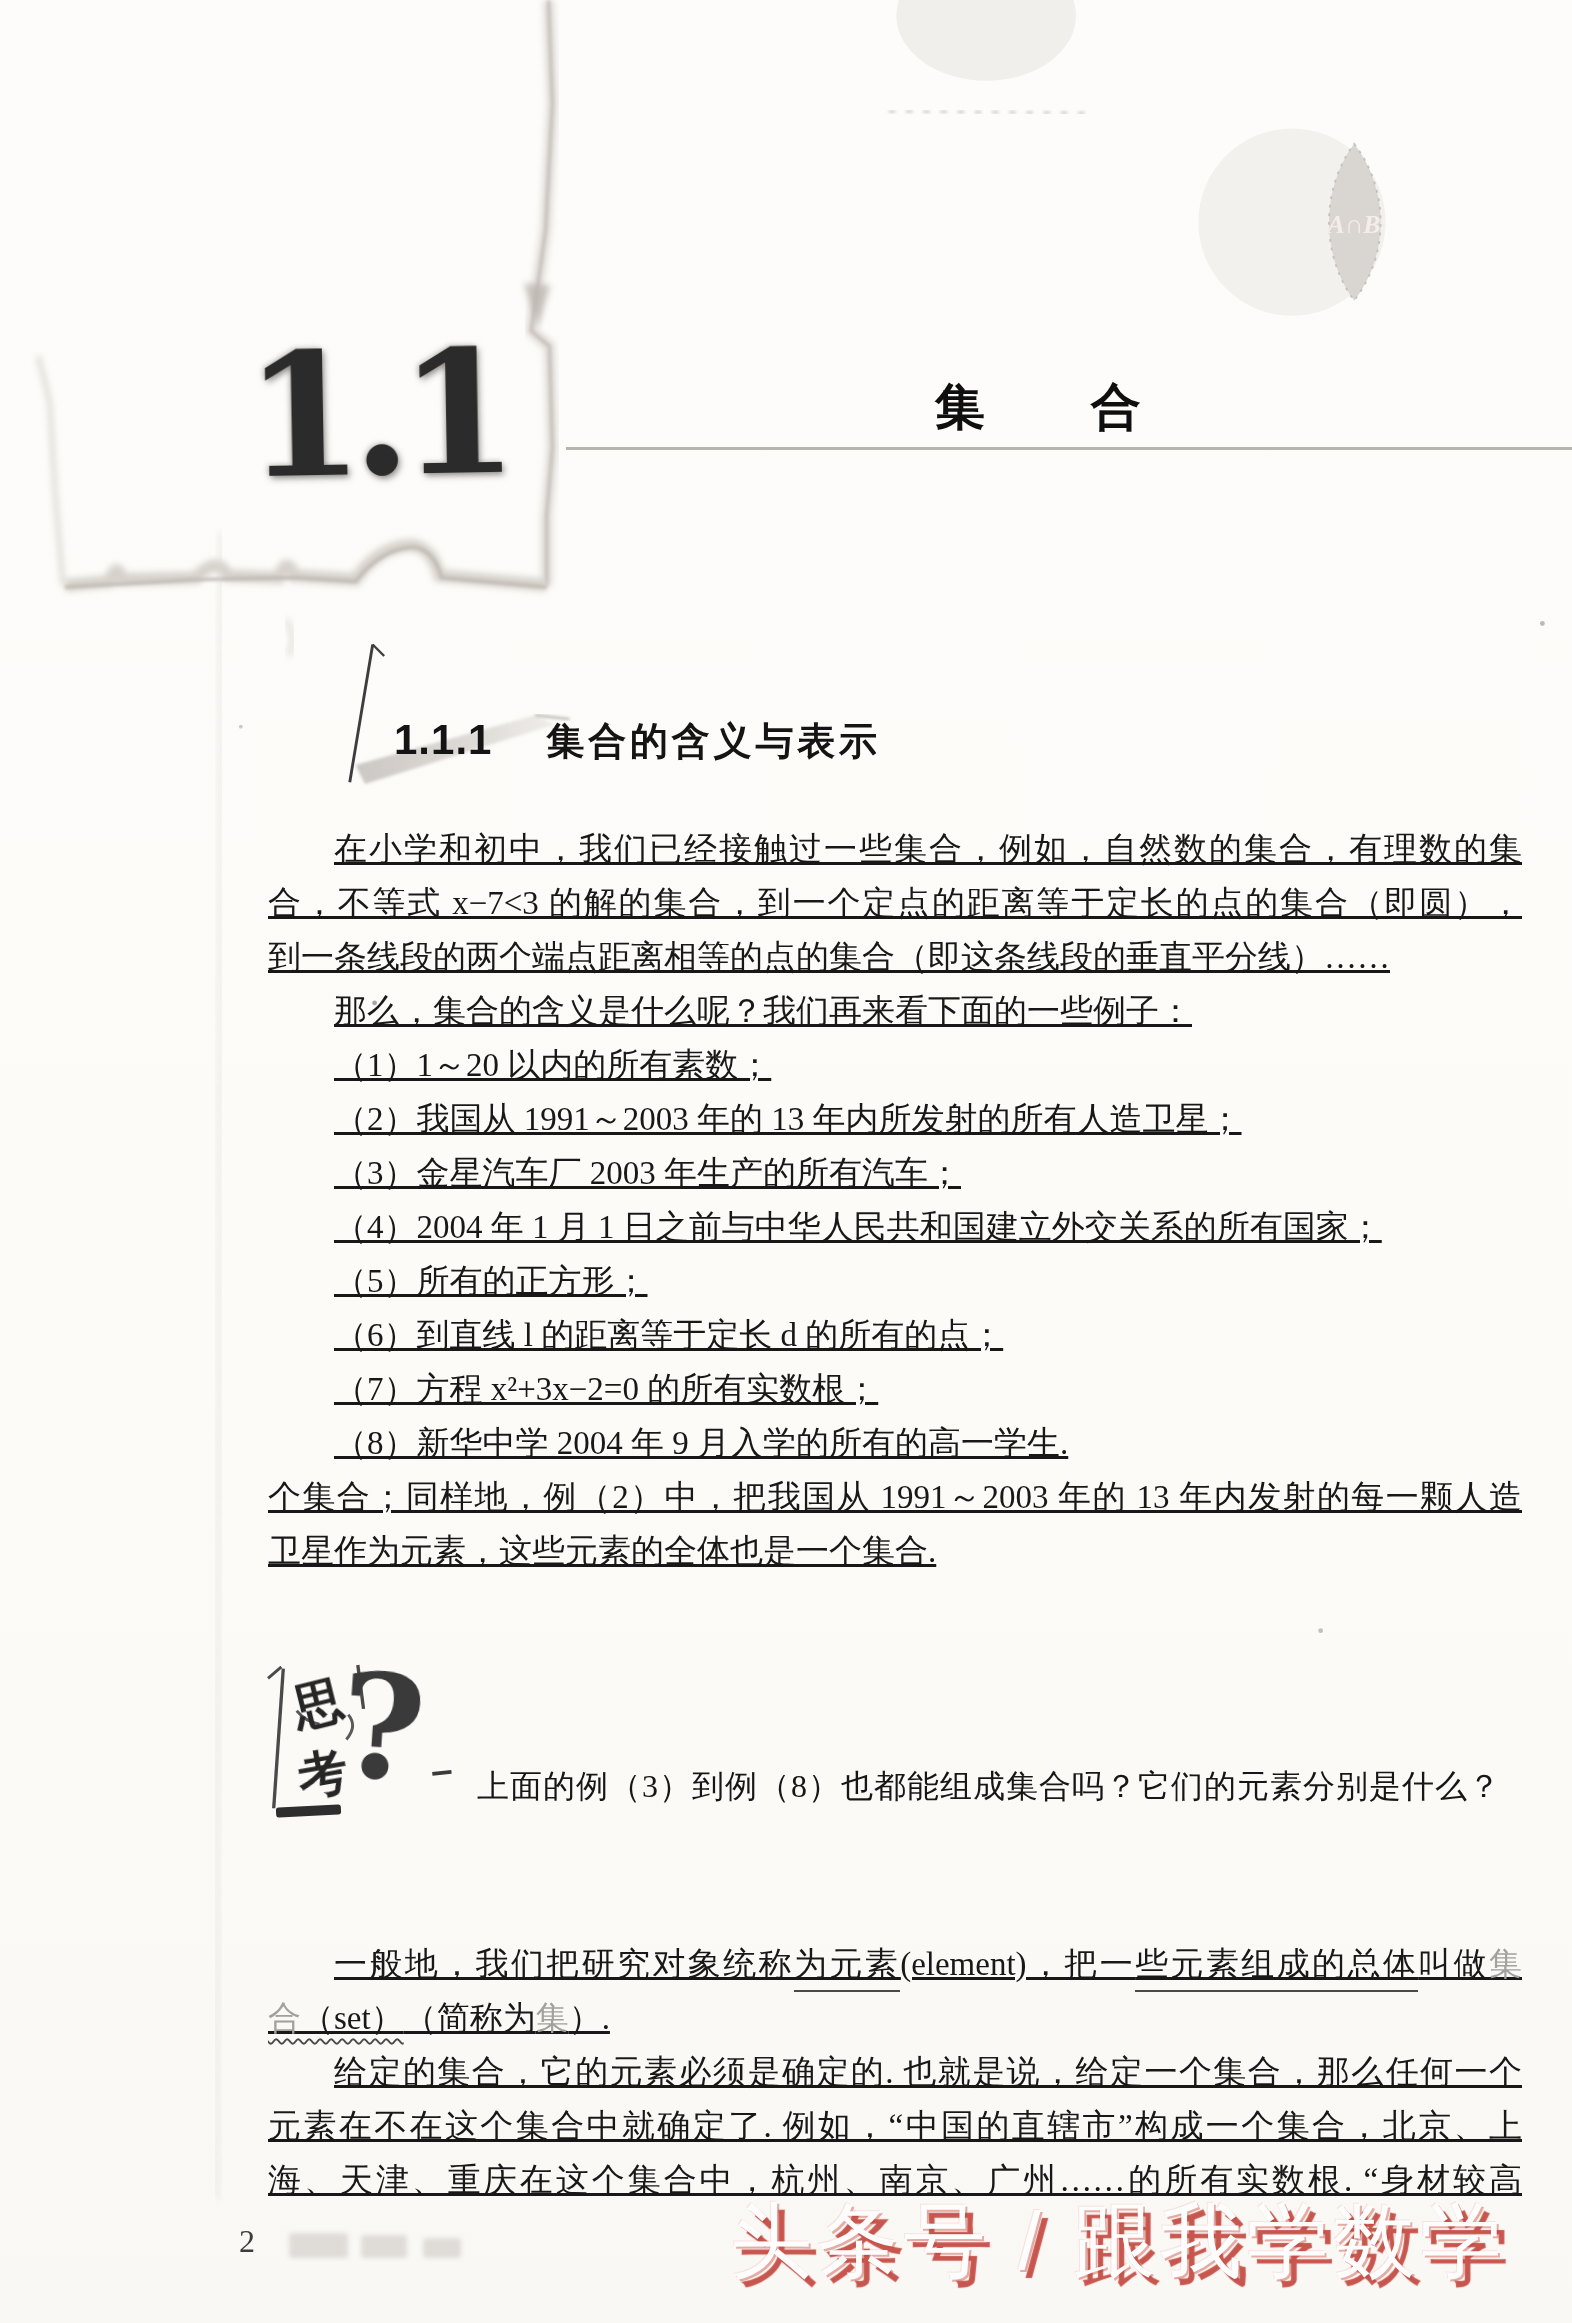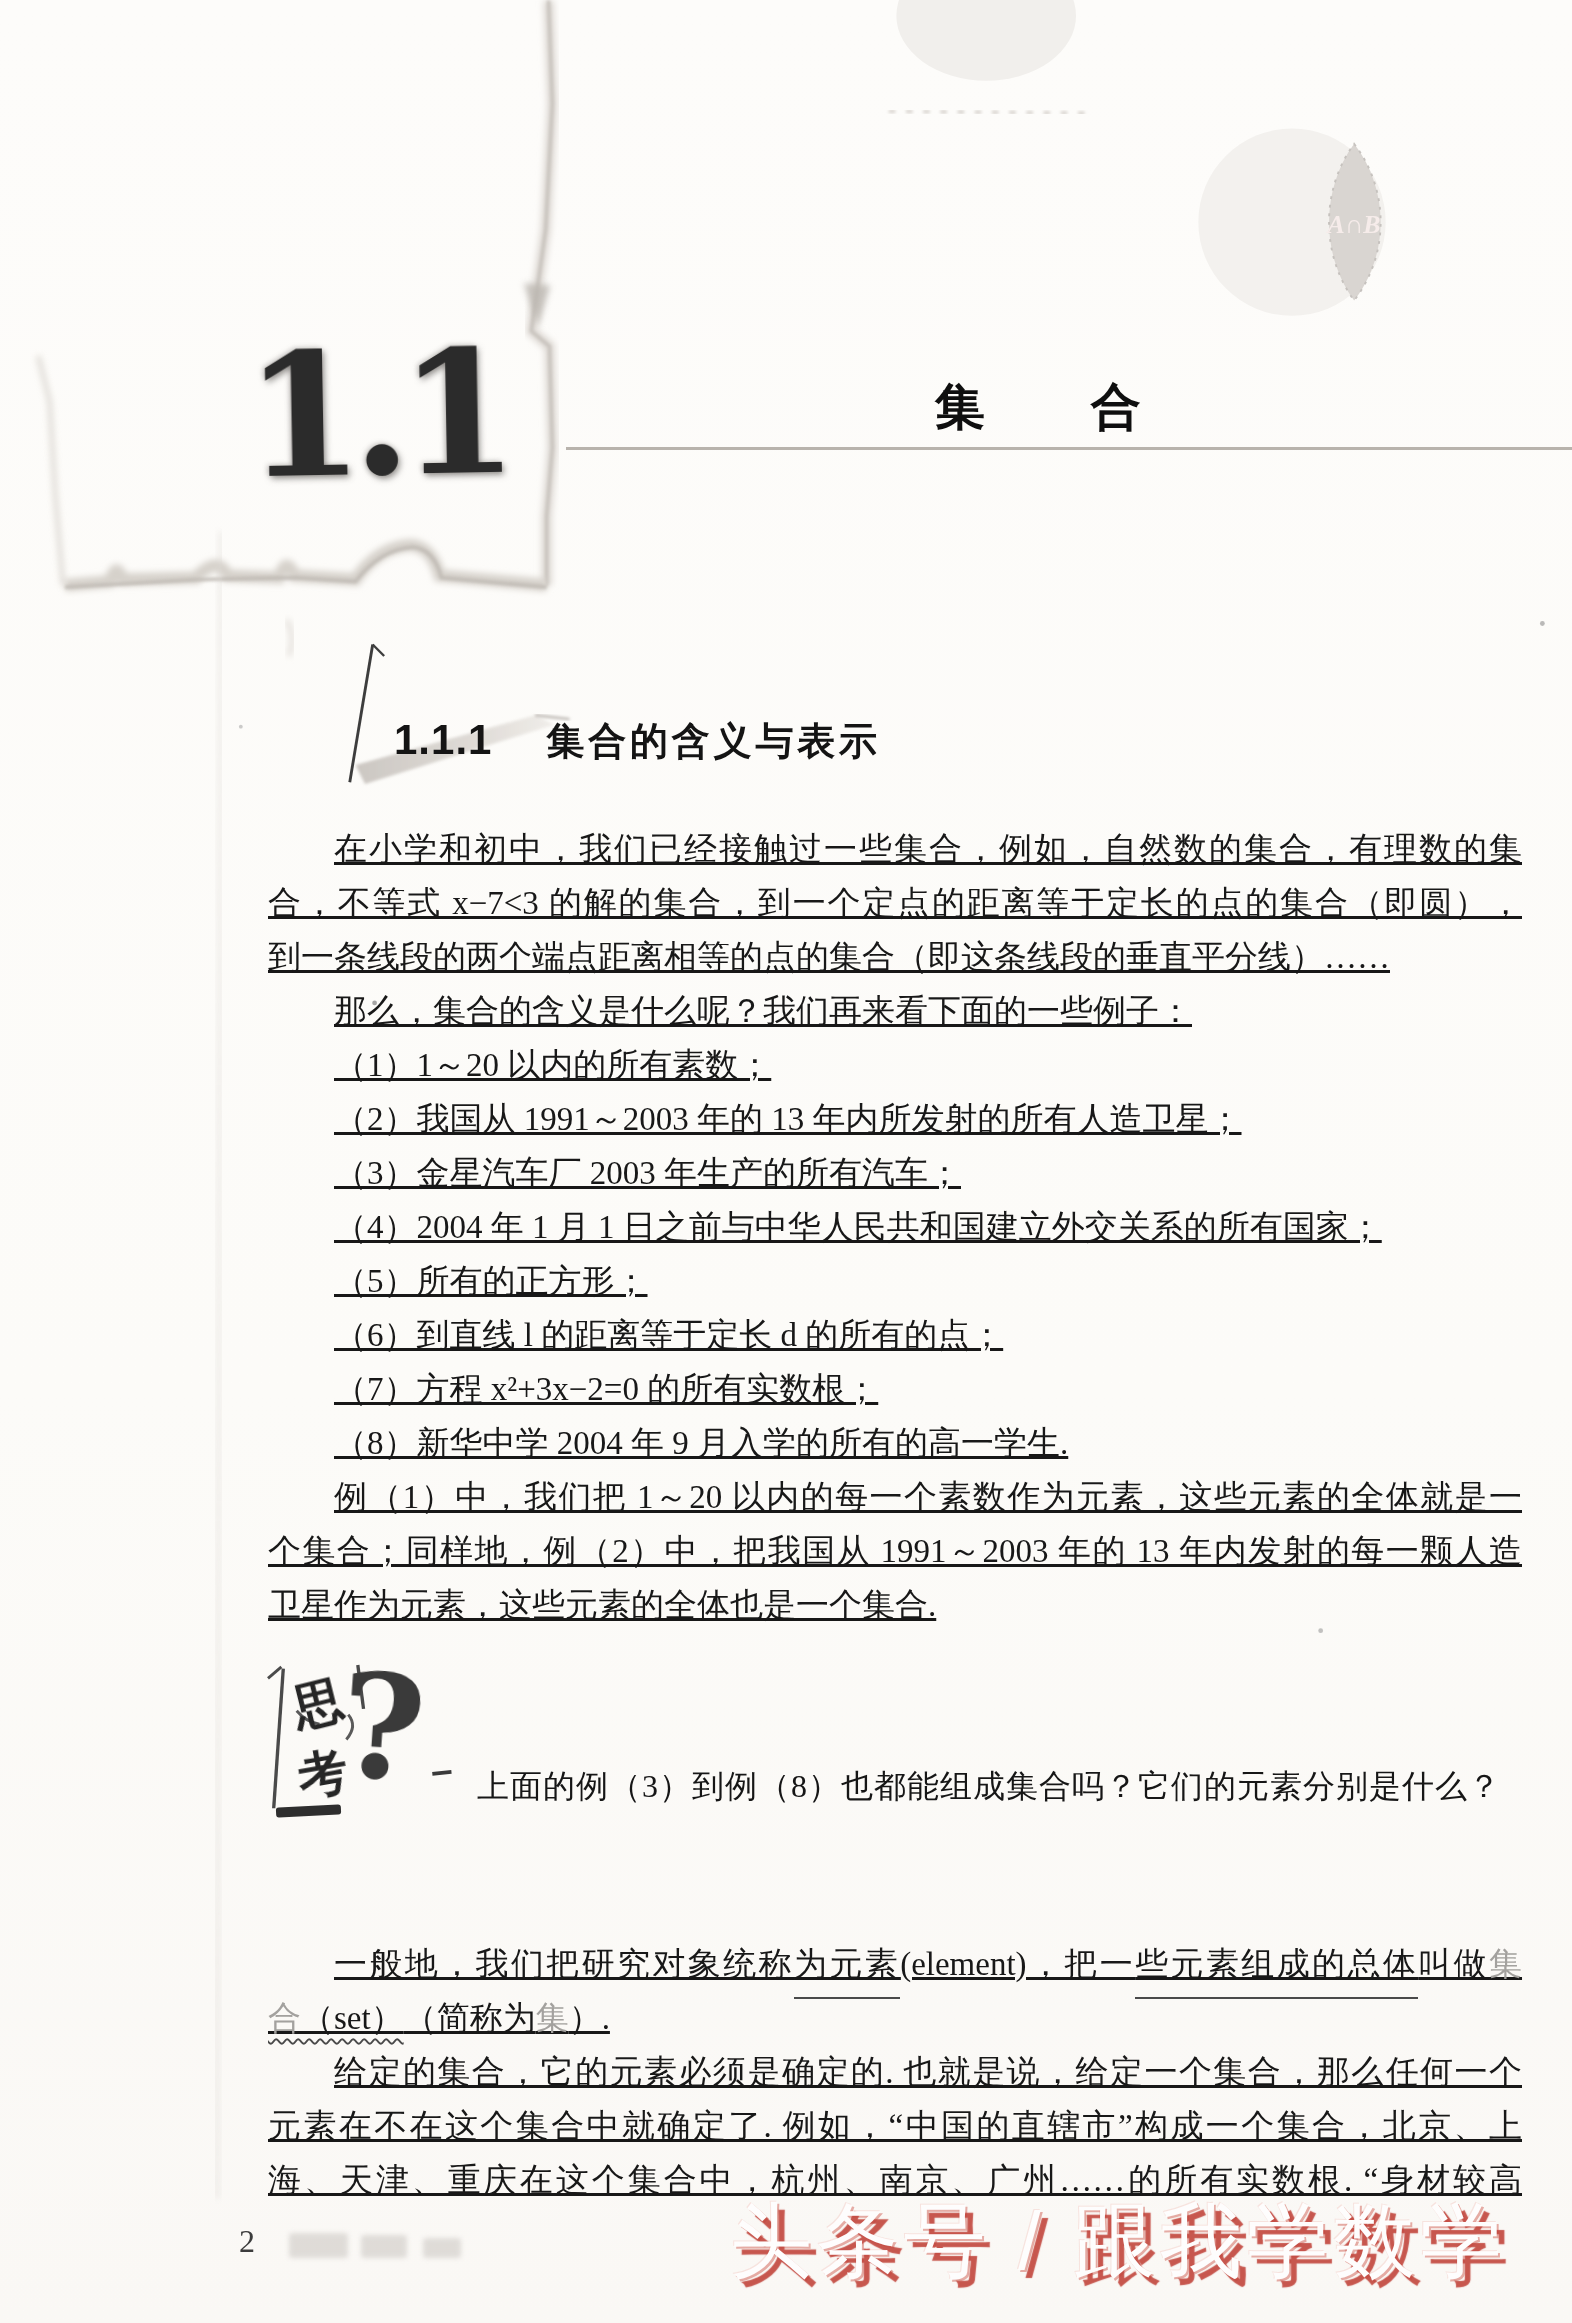--- a/index.html
+++ b/index.html
@@ -27,21 +27,21 @@
   .section-num{font-family:"Liberation Sans",sans-serif;font-weight:bold;font-size:42px;color:#141414;letter-spacing:1px;}
   .section-title{font-family:"Liberation Sans",sans-serif;font-weight:bold;font-size:38px;color:#141414;margin-left:54px;letter-spacing:3.8px;}
   
   .textblock{left:268px;width:1254px;font-size:33px;line-height:54px;color:#181818;text-decoration:underline;}
   .tb1{top:822px;}
   .tb2{top:1937px;}
   .line{height:54px;white-space:nowrap;}
   .ind{text-indent:2em;}
   .fj{text-align:justify;text-align-last:justify;white-space:normal;}
   .key{color:#a3a19e;}
-  .u{border-bottom:2.9px solid #4a4a4a;padding-bottom:15px;}
+  .u{border-bottom:2.9px solid #4a4a4a;padding-bottom:8px;}
   .uw{text-decoration:underline wavy #4a4a4a 1.9px;text-underline-offset:8.6px;}
   
   .think{left:264px;top:1663px;width:201px;height:172px;}
   .think-char{position:absolute;font-family:"Liberation Sans",sans-serif;font-weight:bold;color:#262626;font-size:50px;filter:blur(0.4px);}
   .tc1{left:29px;top:7.6px;transform:rotate(-14deg);}
   .tc2{left:34px;top:78px;transform:rotate(-10deg);}
   .qmark{position:absolute;left:76px;top:-21px;font-family:"DejaVu Serif",serif;font-weight:bold;font-size:145px;color:#3a3a3a;transform:rotate(4deg);filter:blur(0.6px);}
   .tbar{position:absolute;left:11.5px;top:143px;width:65px;height:9.6px;background:#2e2e2e;transform:rotate(-3deg);border-radius:2.9px;}
   .think-q{left:477px;top:1765px;font-size:32px;color:#161616;white-space:nowrap;letter-spacing:1px;}
   
@@ -123,21 +123,20 @@
     <div class="line">到一条线段的两个端点距离相等的点的集合（即这条线段的垂直平分线）……</div>
     <div class="line ind">那么，集合的含义是什么呢？我们再来看下面的一些例子：</div>
     <div class="line ind">（1）1～20 以内的所有素数；</div>
     <div class="line ind">（2）我国从 1991～2003 年的 13 年内所发射的所有人造卫星；</div>
     <div class="line ind">（3）金星汽车厂 2003 年生产的所有汽车；</div>
     <div class="line ind">（4）2004 年 1 月 1 日之前与中华人民共和国建立外交关系的所有国家；</div>
     <div class="line ind">（5）所有的正方形；</div>
     <div class="line ind">（6）到直线 l 的距离等于定长 d 的所有的点；</div>
     <div class="line ind">（7）方程 x²+3x−2=0 的所有实数根；</div>
     <div class="line ind">（8）新华中学 2004 年 9 月入学的所有的高一学生.</div>
-    <div class="line ind fj">例（1）中，我们把 1～20 以内的每一个素数作为元素，这些元素的全体就是一</div>
     <div class="line fj">个集合；同样地，例（2）中，把我国从 1991～2003 年的 13 年内发射的每一颗人造</div>
     <div class="line">卫星作为元素，这些元素的全体也是一个集合.</div>
   </div>
 
   <div class="abs think">
     <svg width="201" height="172" viewBox="0 0 210 180">
       <path d="M20,6 L10,152" stroke="#4a4a4a" stroke-width="3.5" fill="none"></path>
       <path d="M4,16 L18,4" stroke="#4a4a4a" stroke-width="3" fill="none"></path>
       <path d="M98,2 L104,48" stroke="#4a4a4a" stroke-width="3.5" fill="none"></path>
       <path d="M88,54 Q98,66 86,80" stroke="#5a5a5a" stroke-width="3" fill="none"></path>

